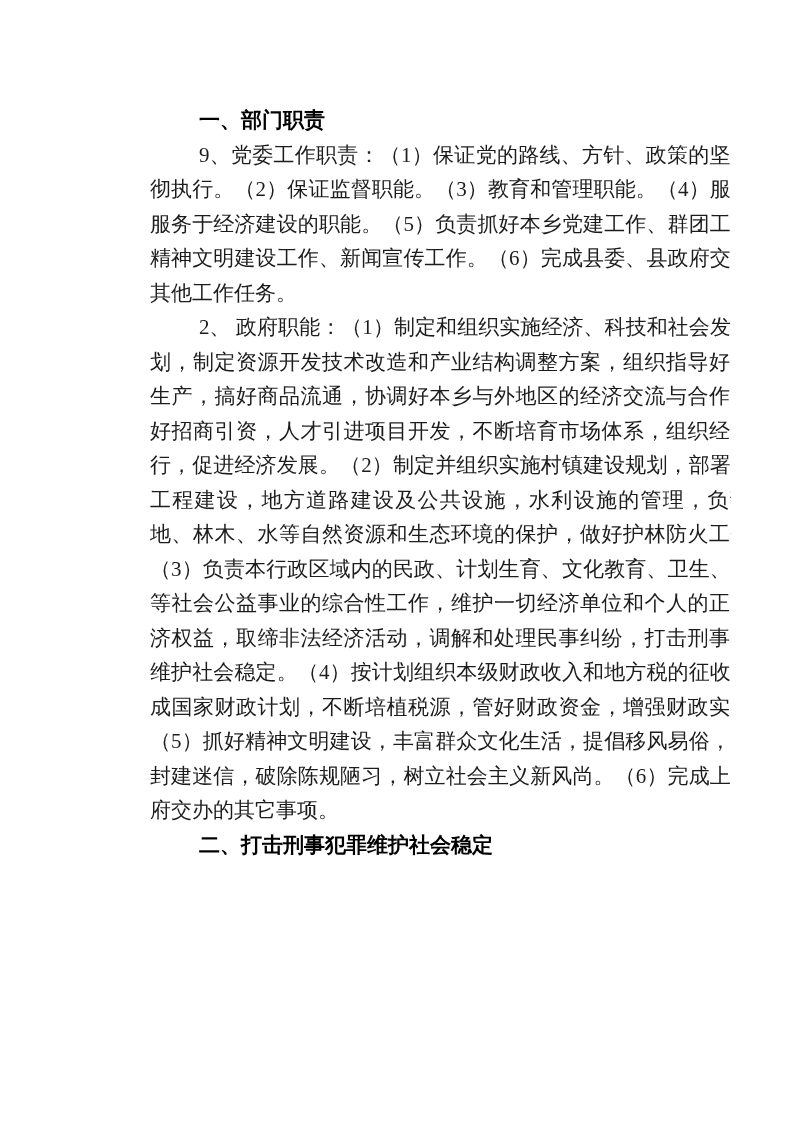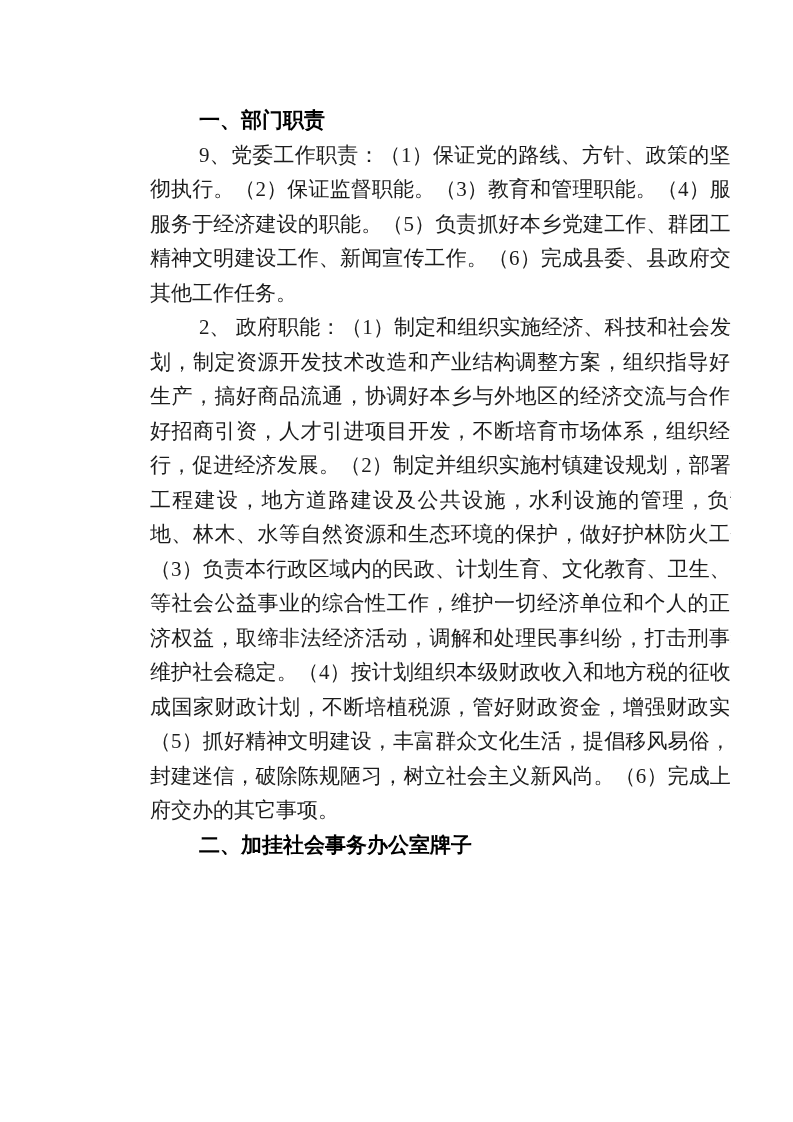--- a/index.html
+++ b/index.html
@@ -42,17 +42,17 @@
 
 <div class="page">
   <div class="doc-body">
 
     <div class="doc-paragraph doc-heading">一、部门职责</div>
 
     <p class="doc-paragraph">9、党委工作职责：（1）保证党的路线、方针、政策的坚决贯彻执行。（2）保证监督职能。（3）教育和管理职能。（4）服从和服务于经济建设的职能。（5）负责抓好本乡党建工作、群团工作、精神文明建设工作、新闻宣传工作。（6）完成县委、县政府交给的其他工作任务。</p>
 
     <p class="doc-paragraph">2、 政府职能：（1）制定和组织实施经济、科技和社会发展计划，制定资源开发技术改造和产业结构调整方案，组织指导好各业生产，搞好商品流通，协调好本乡与外地区的经济交流与合作，抓好招商引资，人才引进项目开发，不断培育市场体系，组织经济运行，促进经济发展。（2）制定并组织实施村镇建设规划，部署重点工程建设，地方道路建设及公共设施，水利设施的管理，负责土地、林木、水等自然资源和生态环境的保护，做好护林防火工作。（3）负责本行政区域内的民政、计划生育、文化教育、卫生、体育等社会公益事业的综合性工作，维护一切经济单位和个人的正当经济权益，取缔非法经济活动，调解和处理民事纠纷，打击刑事犯罪维护社会稳定。（4）按计划组织本级财政收入和地方税的征收，完成国家财政计划，不断培植税源，管好财政资金，增强财政实力。（5）抓好精神文明建设，丰富群众文化生活，提倡移风易俗，反对封建迷信，破除陈规陋习，树立社会主义新风尚。（6）完成上级政府交办的其它事项。</p>
 
-    <div class="doc-paragraph doc-heading">二、加挂社会事务办公室牌子</div>
+    <div class="doc-paragraph doc-heading">二、打击刑事犯罪维护社会稳定</div>
 
 
   </div>
 </div>
 
 </body></html>

